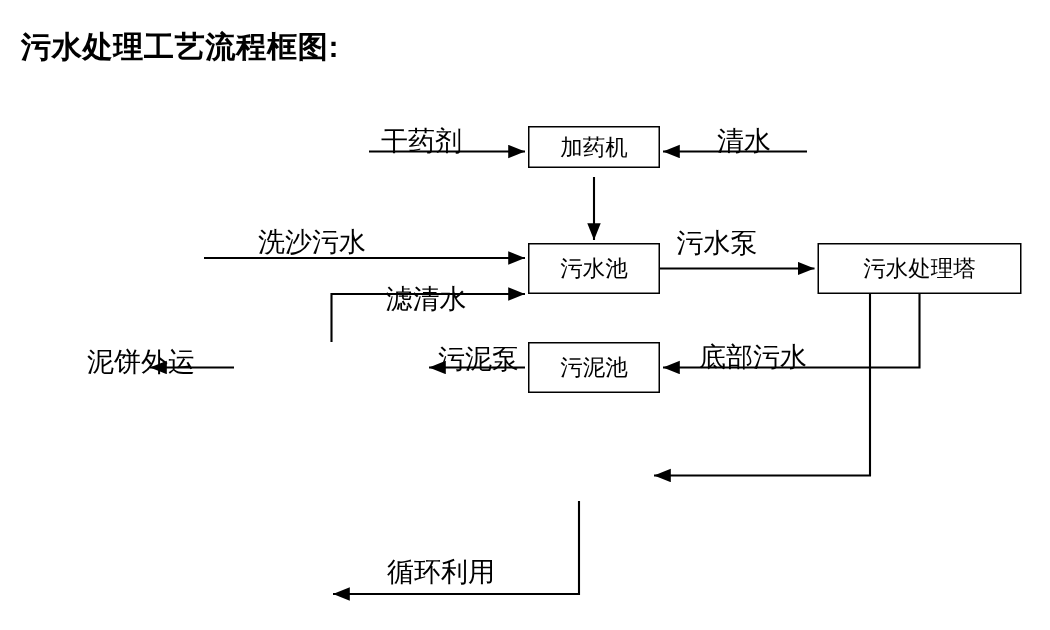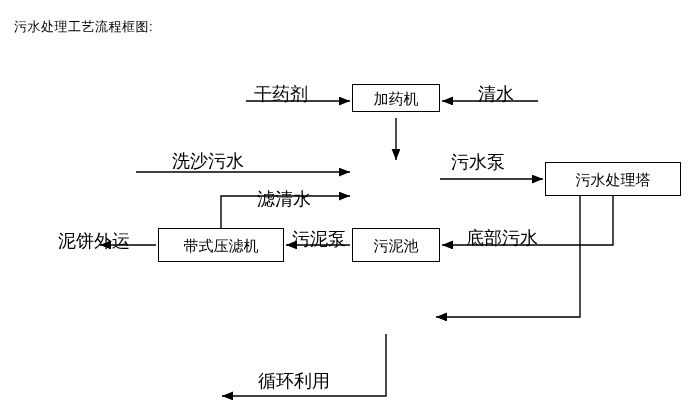--- a/index.html
+++ b/index.html
@@ -24,22 +24,22 @@
     left: 0;
     top: 0;
     width: 700px;
     height: 420px;
     pointer-events: none;
   }
   .title {
     position: absolute;
     left: 14px;
     top: 18px;
-    font-size: 13px;
-    font-weight: normal;
+    font-size: 20px;
+    font-weight: bold;
     letter-spacing: 0.5px;
     white-space: nowrap;
   }
   .node {
     position: absolute;
     box-sizing: border-box;
     border: 1px solid #000000;
     background: #ffffff;
     display: flex;
     align-items: center;
@@ -92,32 +92,32 @@
       <path d="M580,196 L580,317 L436,317"></path>
 
       <path d="M386,334 L386,396 L222,396"></path>
     </g>
   </svg>
 
   <div class="node" style="left:352px; top:84px; width:88px; height:28px;">
     <span>加药机</span>
   </div>
 
+  <div class="node" style="left:352px; top:162px; width:88px; height:34px;">
+    <span>污水池</span>
+  </div>
 
   <div class="node" style="left:545px; top:162px; width:136px; height:34px;">
     <span>污水处理塔</span>
   </div>
 
   <div class="node" style="left:352px; top:228px; width:88px; height:34px;align-items:center;">
     <span>污泥池</span>
   </div>
 
-  <div class="node" style="left:158px; top:228px; width:126px; height:34px;">
-    <span>带式压滤机</span>
-  </div>
 
 
   <div class="label" style="left:254px; top:85px;">干药剂</div>
   <div class="label" style="left:478px; top:85px;">清水</div>
   <div class="label" style="left:172px; top:152px;">洗沙污水</div>
   <div class="label" style="left:451px; top:153px;">污水泵</div>
   <div class="label" style="left:257px; top:190px;">滤清水</div>
   <div class="label" style="left:292px; top:230px;">污泥泵</div>
   <div class="label" style="left:466px; top:229px;">底部污水</div>
   <div class="label" style="left:16px; top:232px;margin-left:42px;">泥饼外运</div>

